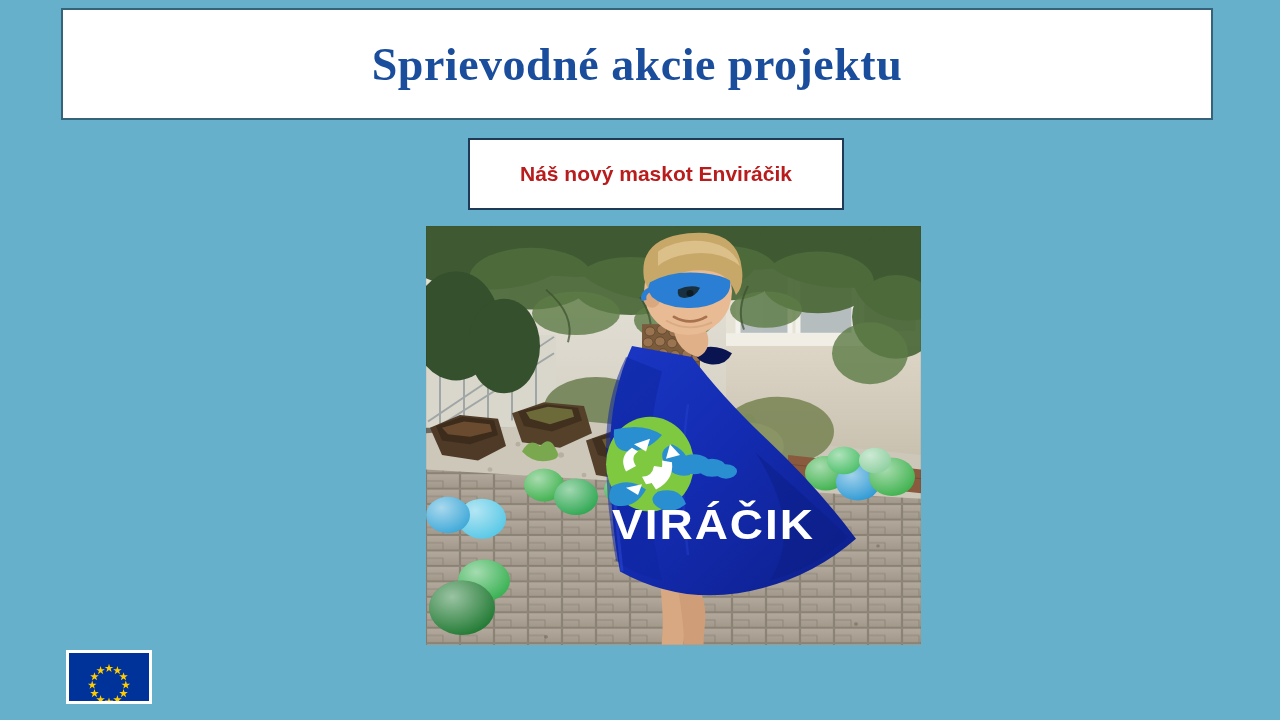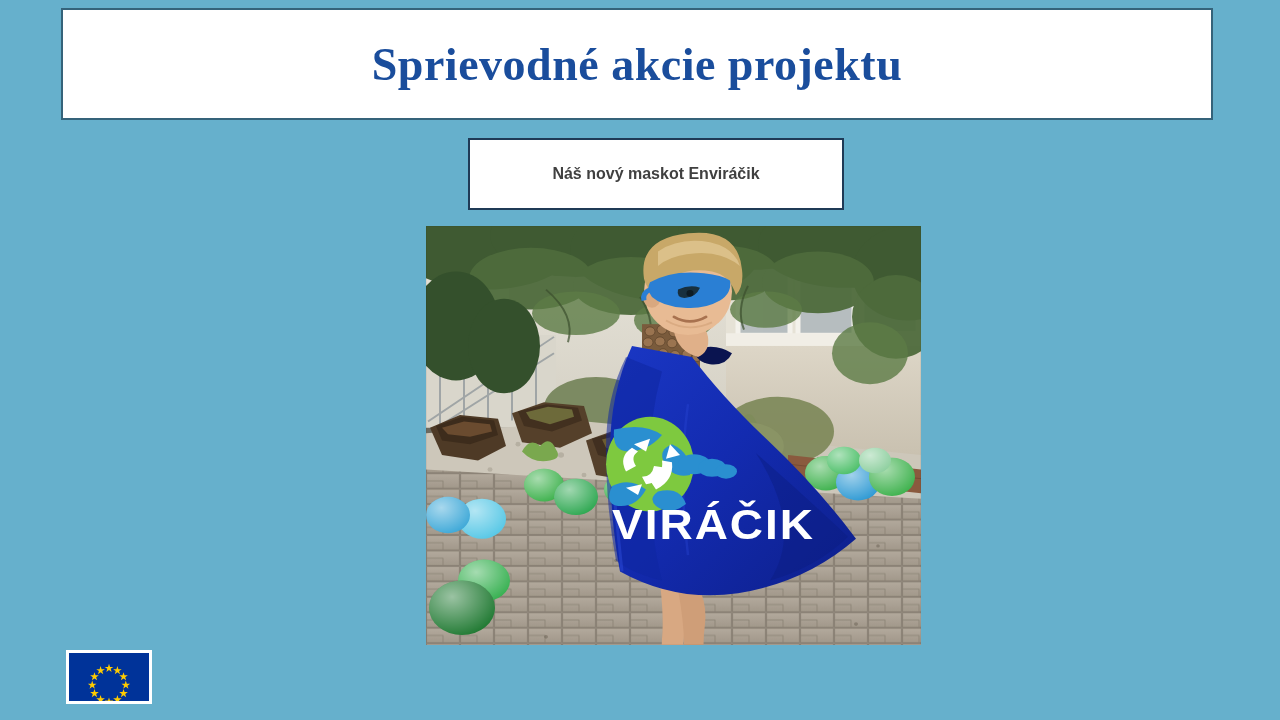--- a/index.html
+++ b/index.html
@@ -46,23 +46,23 @@
     width: 376px;
     height: 72px;
     background: #ffffff;
     border: 2px solid #1f3a56;
     display: flex;
     align-items: center;
     justify-content: center;
   }
   .subtitle-text {
     font-family: "Liberation Sans", sans-serif;
-    font-size: 16px;
+    font-size: 21px;
     font-weight: 700;
-    color: #404040;
+    color: #b91c1c;
     white-space: nowrap;
   }
 
   
   .photo {
     position: absolute;
     left: 426px;
     top: 226px;
     width: 495px;
     height: 419px;

